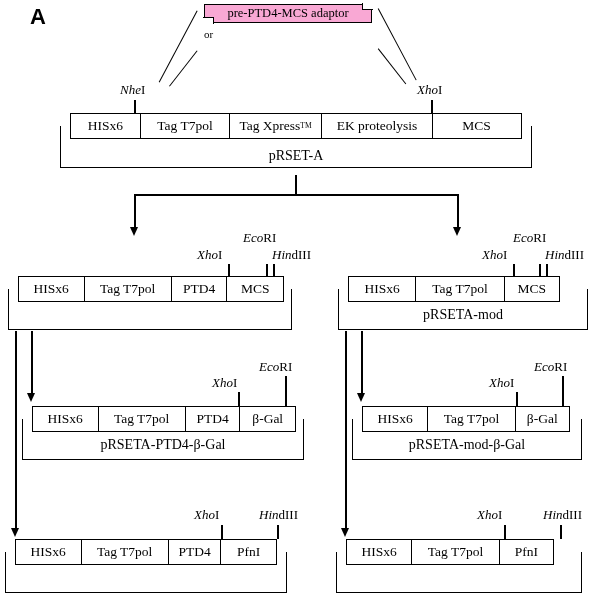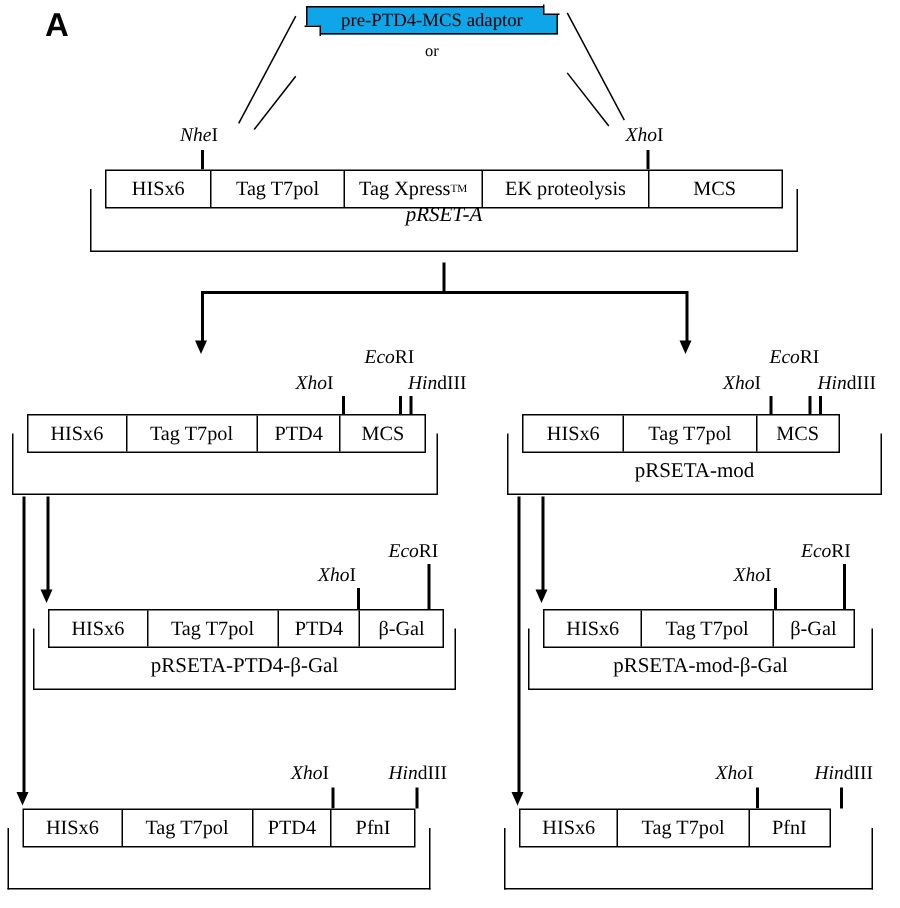--- a/index.html
+++ b/index.html
@@ -24,21 +24,21 @@
     font-family: "Liberation Sans", "DejaVu Sans", sans-serif;
     font-weight: bold;
     font-size: 22px;
     line-height: 1;
   }
   
   .adaptor {
     position: absolute;
     box-sizing: border-box;
     border: 1.6px solid #000;
-    background: #0ea5e9;
+    background: #f9a8d4;
     font-size: 12.5px;
     line-height: 1;
     display: flex;
     align-items: center;
     justify-content: center;
     white-space: nowrap;
   }
   
   .notch-l, .notch-r {
     position: absolute;
@@ -54,21 +54,21 @@
   .notch-r {
     right: -1.6px;
     top: -1.6px;
     border-left: 1.6px solid #000;
     border-bottom: 1.6px solid #000;
   }
   .or-label {
     position: absolute;
     font-size: 11px;
     line-height: 1;
-    text-align: center;
+    text-align: left;
   }
   
   .hline {
     position: absolute;
     background: #000;
     height: 1.5px;
   }
   .vline {
     position: absolute;
     background: #000;
@@ -198,21 +198,21 @@
           <span>Tag Xpress</span>
           <sup>TM</sup>
         </div>
       <div class="seg" style="width:111px;">
           <span>EK proteolysis</span>
         </div>
       <div class="seg" style="width:87px;">
           <span>MCS</span>
         </div>
     </div>
-    <div class="plasmid-name" style="top:24px;font-style:italic;">pRSET-A</div>
+    <div class="plasmid-name" style="top:36px;">pRSET-A</div>
   </div>
 
   <div class="vline" style="left:295px; top:175px; height:20px;"></div>
   <div class="hline" style="left:134px; top:194px; width:324px;"></div>
   <div class="vline" style="left:134px; top:194px; height:34px;"></div>
   <div class="arrowhead" style="left:130px; top:227px;"></div>
   <div class="vline" style="left:457px; top:194px; height:34px;"></div>
   <div class="arrowhead" style="left:453px; top:227px;"></div>
 
   <div class="enz" style="left:197px; top:248px;">

